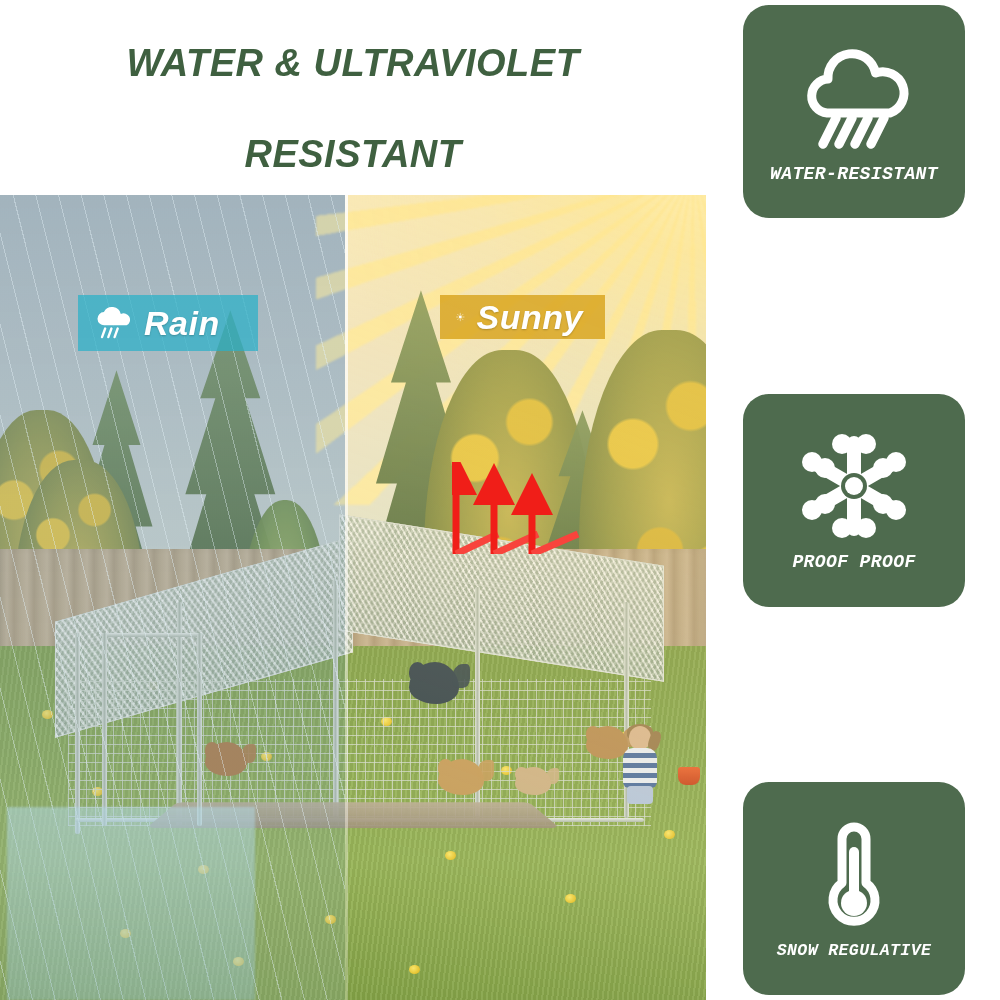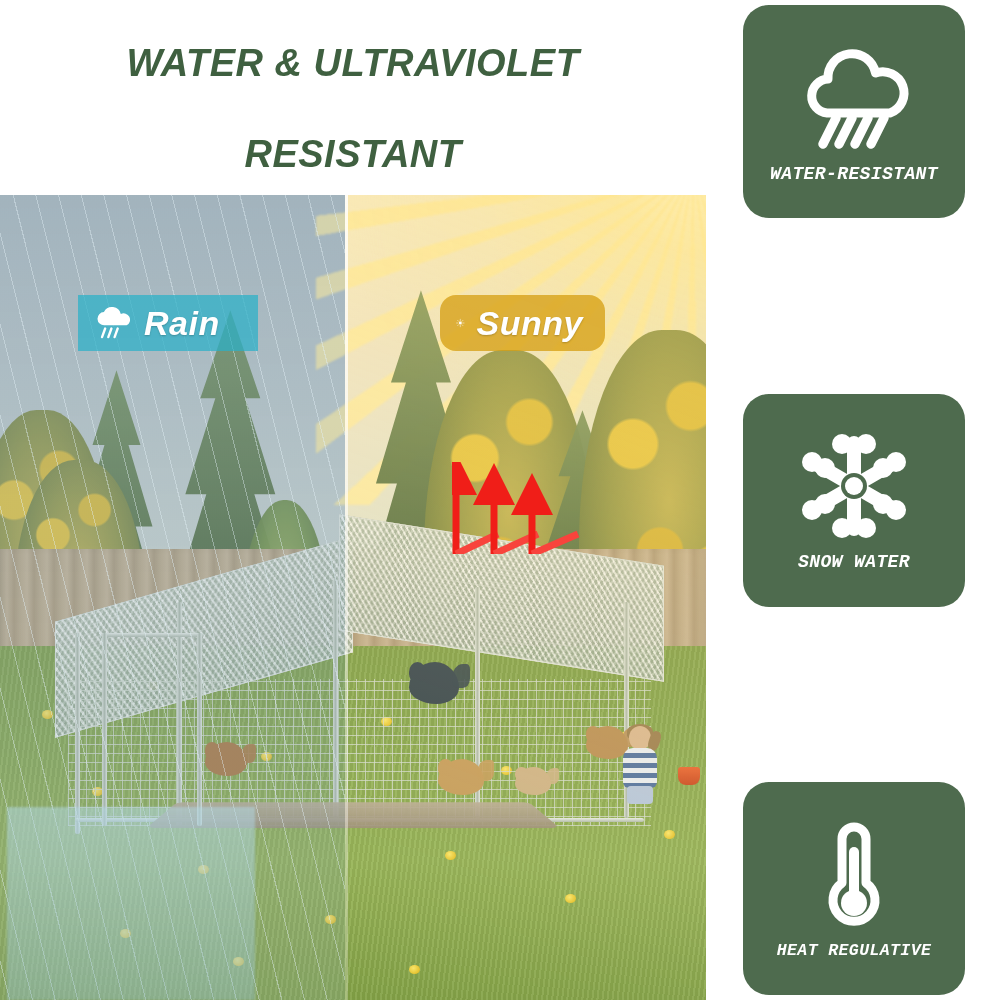--- a/index.html
+++ b/index.html
@@ -221,23 +221,22 @@
   .badge-label {
     color:#ffffff; font-size:34px; font-weight:bold; font-style:italic;
     letter-spacing:.5px;
     text-shadow: 0 1px 2px rgba(0,0,0,.22);
   }
   #badge-rain {
     left:78px; top:295px; width:180px; height:56px;
     background: rgba(41,176,200,.72);
   }
   #badge-sunny {
-    left:440px; top:295px; width:165px; height:56px;
+    left:440px; top:295px; width:165px; height:44px;
     background: rgba(214,160,22,.78);
-    border-radius: 16px;
   }
 
   
   .arrows { position:absolute; left:452px; top:462px; width:130px; height:92px; }
 
   
   .cards {
     position:absolute; left:743px; top:5px; width:222px; height:990px;
     display:flex; flex-direction:column; justify-content:space-between;
   }
@@ -427,26 +426,26 @@
               <circle cx="102" cy="82" r="10"></circle>
             <circle cx="31" cy="40" r="10"></circle>
               <circle cx="31" cy="76" r="10"></circle>
             <circle cx="89" cy="40" r="10"></circle>
               <circle cx="89" cy="76" r="10"></circle>
           </g>
           <circle cx="60" cy="58" r="13" fill="#4e6b4e"></circle>
           <circle cx="60" cy="58" r="9" fill="#ffffff"></circle>
         </g>
       </svg>
-      <span class="card-label">SNOW WATER</span>
+      <span class="card-label">PROOF PROOF</span>
     </div>
 
     <div class="card">
       <svg class="card-icon" viewBox="0 0 120 118">
         <path fill="none" stroke="#ffffff" stroke-width="9" stroke-linejoin="round" d="M48 22a12 12 0 0 1 24 0v44a21 21 0 1 1-24 0z"></path>
         <rect x="55" y="30" width="10" height="52" rx="5" fill="#ffffff"></rect>
         <circle cx="60" cy="86" r="13" fill="#ffffff"></circle>
       </svg>
-      <span class="card-label small">HEAT REGULATIVE</span>
+      <span class="card-label small">SNOW REGULATIVE</span>
     </div>
 
   </div>
 </div>
 
 </body></html>

